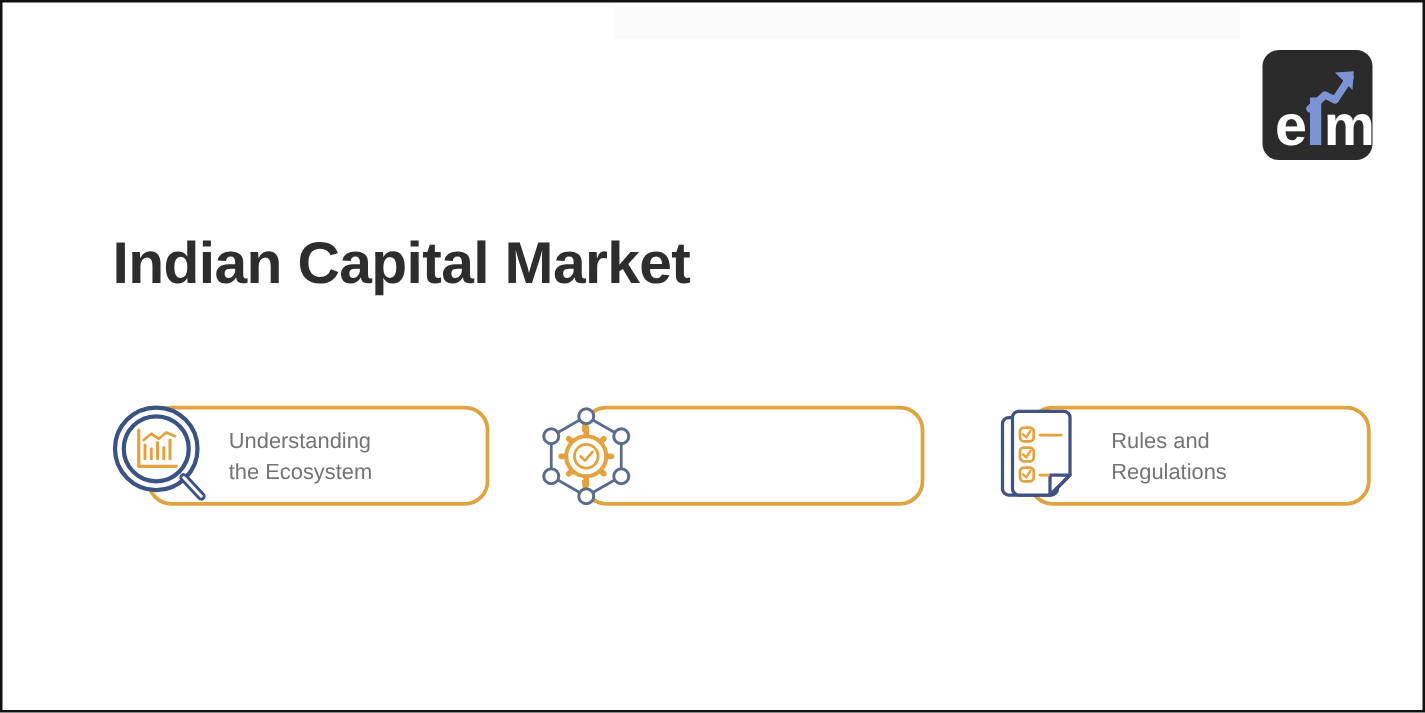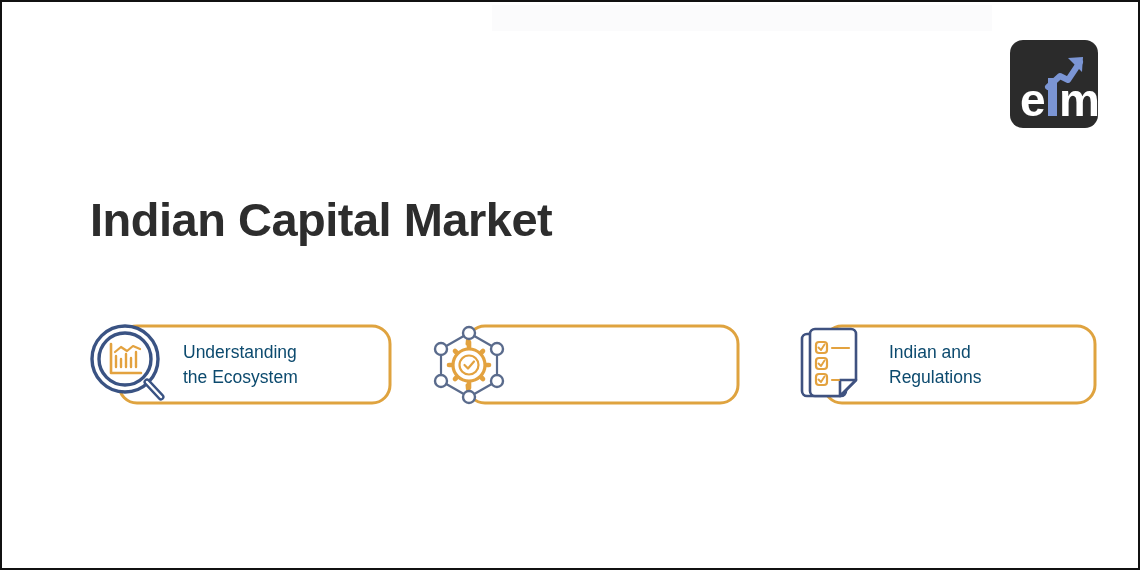--- a/index.html
+++ b/index.html
@@ -43,21 +43,21 @@
     width: 88px;
     height: 88px;
     background: #2b2b2b;
     border-radius: 13px;
   }
   .logo svg { display: block; width: 100%; height: 100%; }
 
   
   .page-title {
     position: absolute;
-    top: 190px;
+    top: 180px;
     left: 88px;
     font-size: 47px;
     font-weight: bold;
     letter-spacing: -0.5px;
     color: #2d2d2d;
     white-space: nowrap;
   }
 
   
   .cards {
@@ -98,21 +98,21 @@
   .card-2 .card-icon { left: -36px; width: 80px; height: 86px; }
   .card-3 .card-icon { left: -23px; width: 66px; height: 82px; }
   .card-icon svg { display: block; width: 100%; height: 100%; }
 
   .card-label {
     position: absolute;
     top: 50%;
     transform: translateY(-50%);
     font-size: 17.5px;
     line-height: 25px;
-    color: #0c4a6e;
+    color: #737373;
     white-space: pre-line;
   }
   .card-1 .card-label { left: 66px; }
   .card-2 .card-label { left: 42px; }
   .card-3 .card-label { left: 67px; }
 </style>
 </head>
 <body>
 
 <div class="slide">
@@ -244,18 +244,18 @@
             <rect x="17" y="34" width="11" height="11" rx="3" fill="#ffffff" stroke="#e3a23f" stroke-width="2.2"></rect>
             <path d="M19.5 39.5 L22 42 L25.5 36.5" fill="none" stroke="#e3a23f" stroke-width="1.9" stroke-linecap="round" stroke-linejoin="round"></path>
 
             <rect x="17" y="50" width="11" height="11" rx="3" fill="#ffffff" stroke="#e3a23f" stroke-width="2.2"></rect>
             <path d="M19.5 55.5 L22 58 L25.5 52.5" fill="none" stroke="#e3a23f" stroke-width="1.9" stroke-linecap="round" stroke-linejoin="round"></path>
             <line x1="33" y1="56" x2="40" y2="56" stroke="#e3a23f" stroke-width="2.2" stroke-linecap="round"></line>
           </g>
         </svg>
       </div>
 
-      <div class="card-label">Indian and
+      <div class="card-label">Rules and
 Regulations</div>
     </div>
 
   </div>
 </div>
 
 </body></html>

